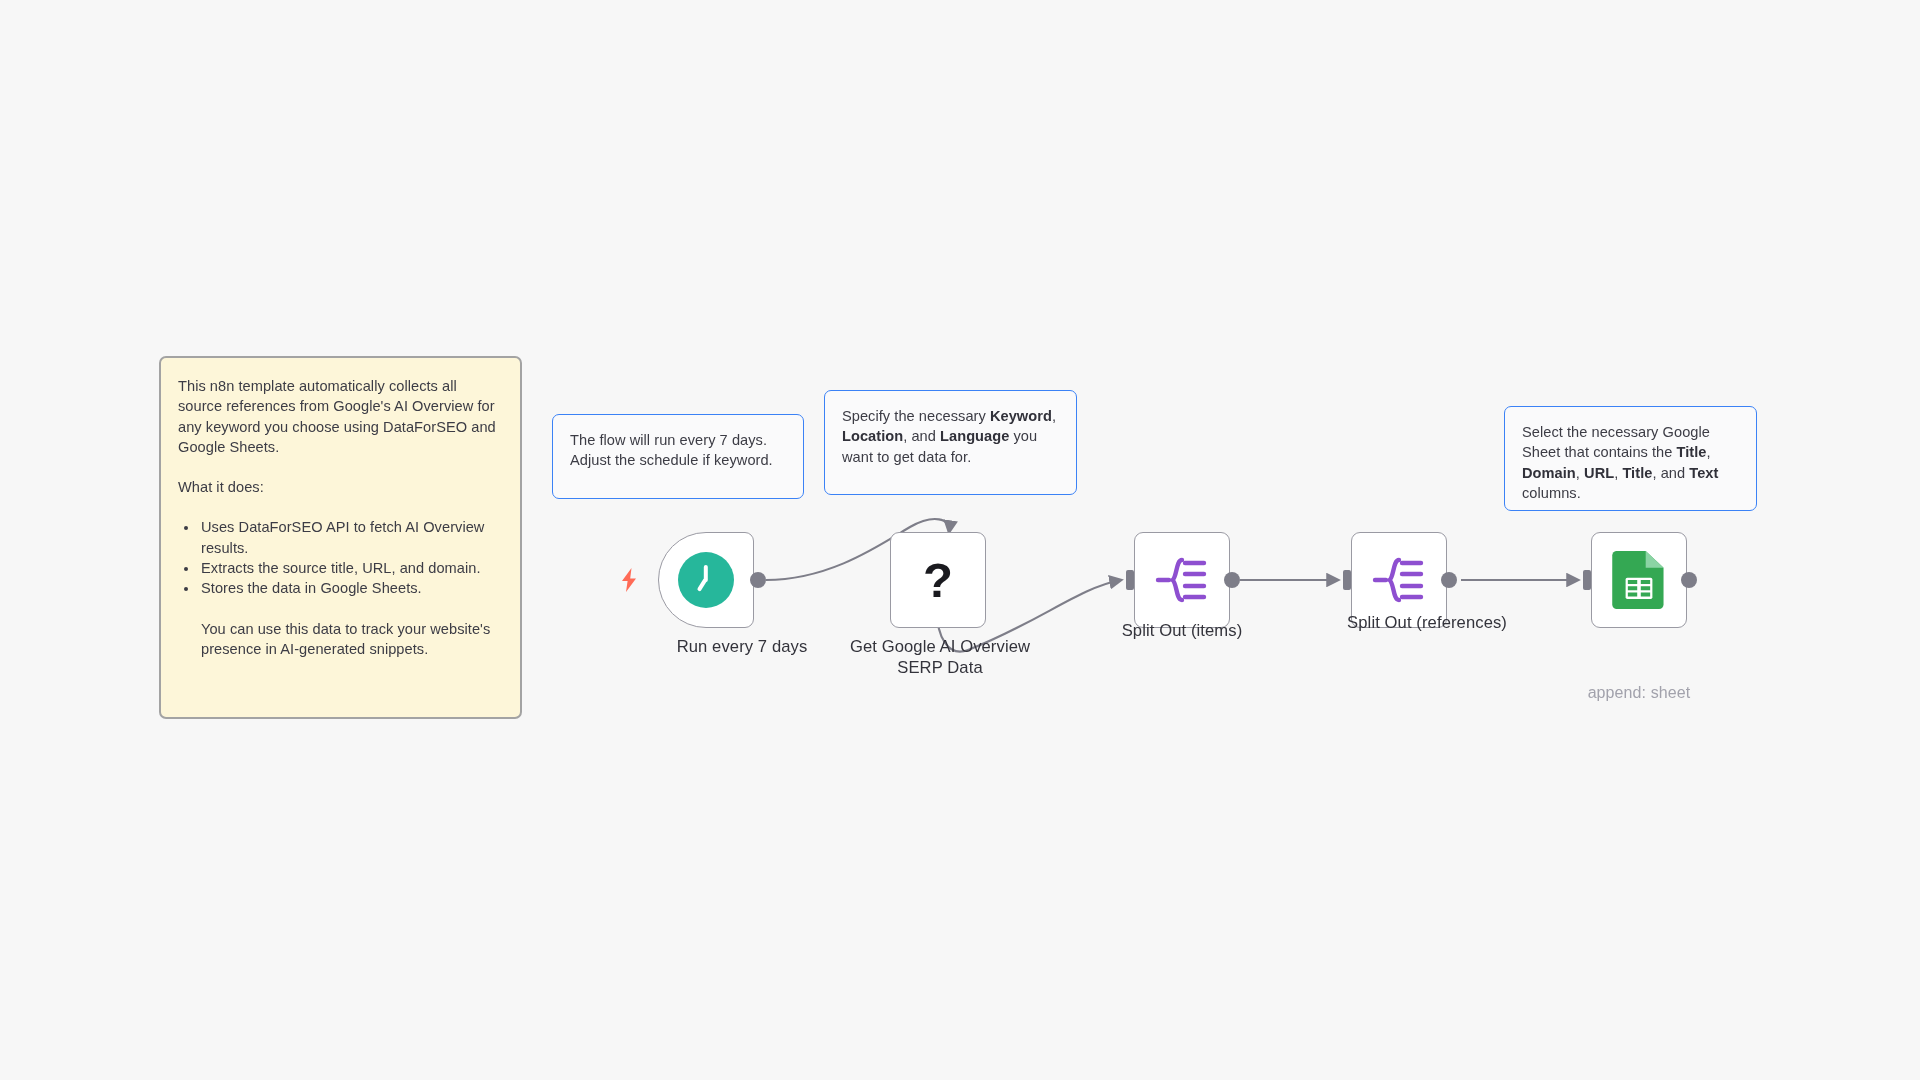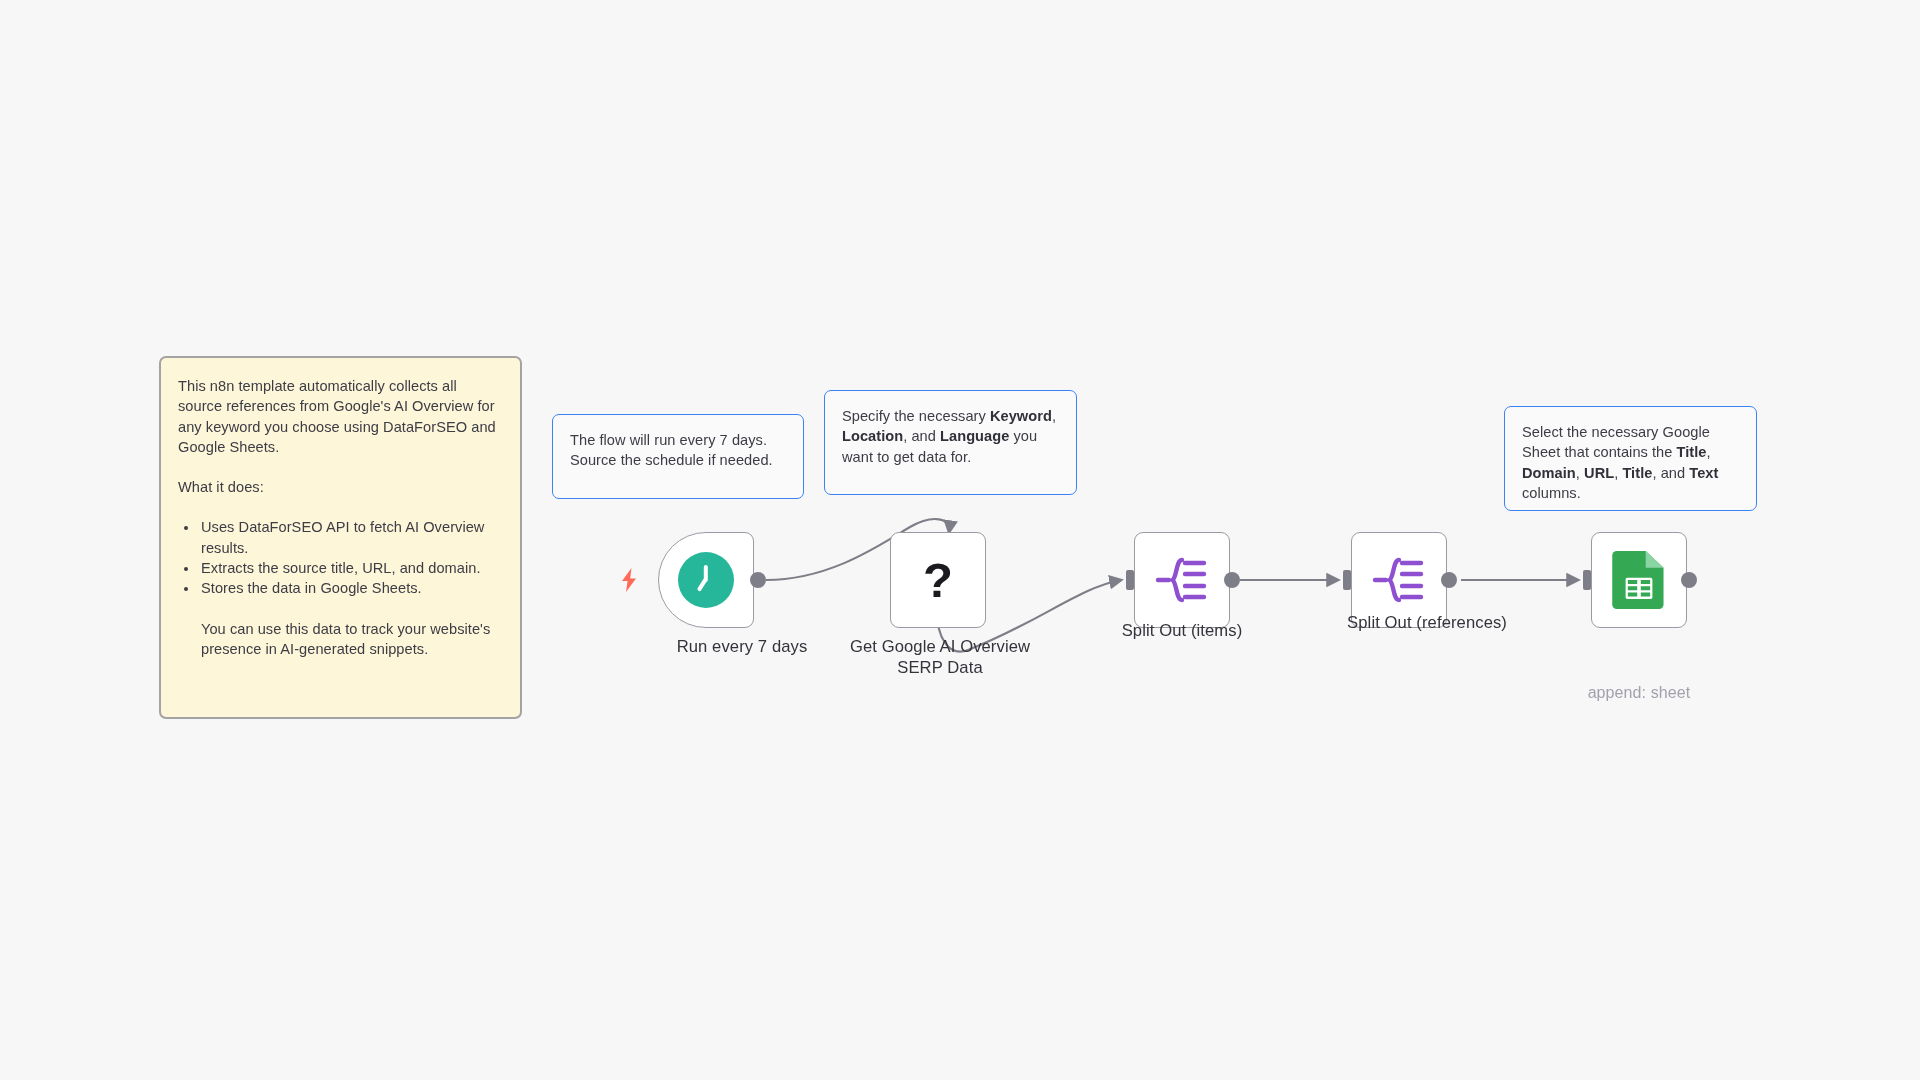--- a/index.html
+++ b/index.html
@@ -187,21 +187,21 @@
     <ul>
       <li>Uses DataForSEO API to fetch AI Overview results.</li>
       <li>Extracts the source title, URL, and domain.</li>
       <li>Stores the data in Google Sheets.</li>
     </ul>
     <p class="indent">You can use this data to track your website's presence in AI-generated snippets.</p>
   </div>
 
   <div class="sticky sticky-white" style="left:552px; top:414px; width:252px; height:85px;">
     <p>The flow will run every 7 days.</p>
-    <p>Source the schedule if needed.</p>
+    <p>Adjust the schedule if keyword.</p>
   </div>
 
   <div class="sticky sticky-white" style="left:824px; top:390px; width:253px; height:105px;">
     <p><span>Specify the necessary </span><b>Keyword</b><span>, </span><b>Location</b><span>, and </span><b>Language</b><span> you want to get data for.</span></p>
   </div>
 
   <div class="sticky sticky-white" style="left:1504px; top:406px; width:253px; height:105px;">
     <p><span>Select the necessary Google Sheet that contains the </span><b>Title</b><span>, </span><b>Domain</b><span>, </span><b>URL</b><span>, </span><b>Title</b><span>, and </span><b>Text</b><span> columns.</span></p>
   </div>
 

